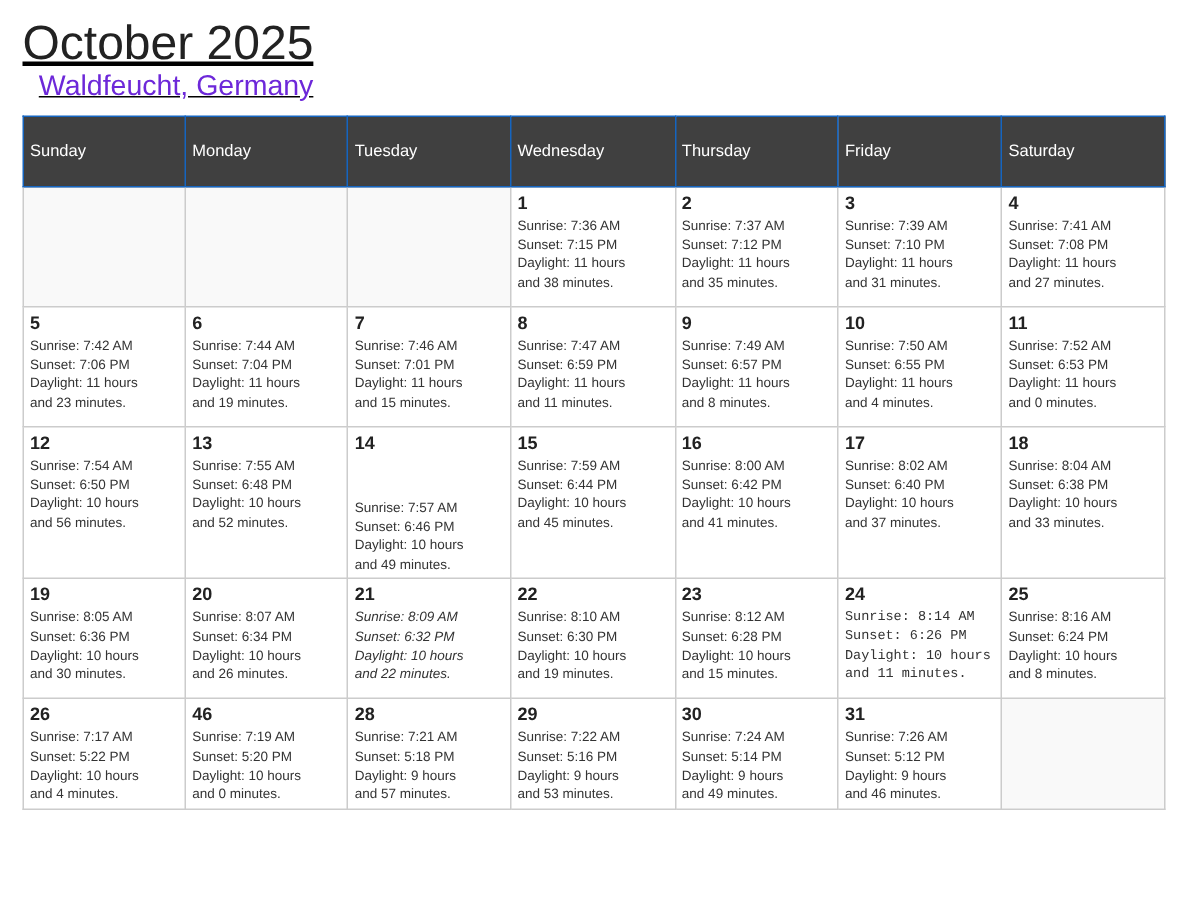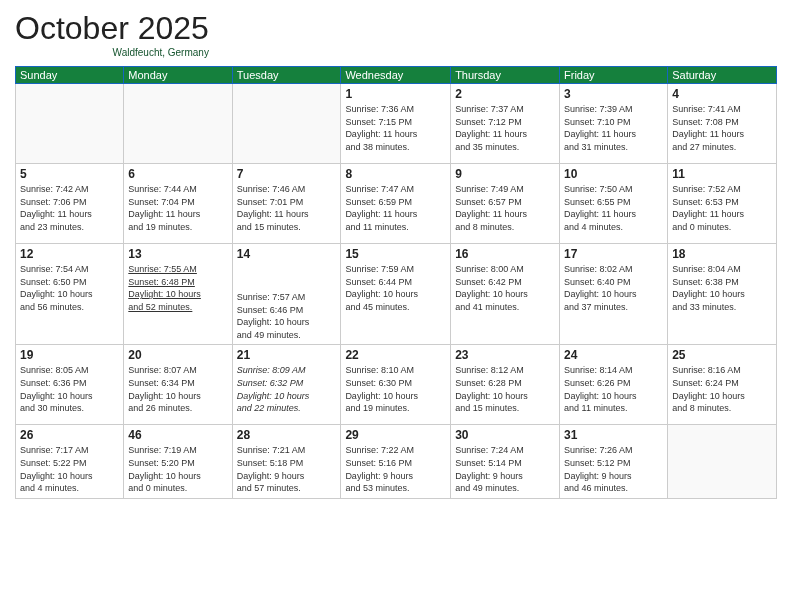--- a/index.html
+++ b/index.html
@@ -20,39 +20,40 @@
       justify-content: space-between;
       margin-bottom: 8px;
     }
     .logo {
       display: flex;
       align-items: center;
       margin-top: 4px;
     }
     .title-block {
       text-align: right;
+      text-decoration: underline;
     }
     .month-title {
       font-size: 32px;
       font-weight: normal;
       color: #222;
     }
     .subtitle {
-      font-size: 10px;
-      color: #14532d;
+      font-size: 19px;
+      color: #6d28d9;
     }
     .calendar {
       width: 100%;
       border-collapse: collapse;
       font-size: 9.5px;
     }
     .calendar th {
-      background: #15803d;
+      background: #404040;
       color: #fff;
-      padding: 2px 4px;
+      padding: 17px 4px;
       text-align: left;
       font-size: 11px;
       font-weight: normal;
       border: 1px solid #1565c0;
     }
     .calendar td {
       border: 1px solid #ccc;
       vertical-align: top;
       padding: 3px 4px;
       width: 113px;
@@ -189,21 +190,21 @@
         <tr>
           <td>
             <span class="day-number">12</span>
             <div class="day-info" style="white-space: pre-line;">Sunrise: 7:54 AM
 Sunset: 6:50 PM
 Daylight: 10 hours
 and 56 minutes.</div>
           </td>
           <td>
             <span class="day-number">13</span>
-            <div class="day-info" style="white-space: pre-line; text-decoration: underline;">Sunrise: 7:55 AM
+            <div class="day-info" style="white-space: pre-line;">Sunrise: 7:55 AM
 Sunset: 6:48 PM
 Daylight: 10 hours
 and 52 minutes.</div>
           </td>
           <td>
             <span class="day-number">14</span>
             <div class="day-info" style="white-space: pre-line; margin-top: 30px;">Sunrise: 7:57 AM
 Sunset: 6:46 PM
 Daylight: 10 hours
 and 49 minutes.</div>
@@ -268,21 +269,21 @@
           </td>
           <td>
             <span class="day-number">23</span>
             <div class="day-info" style="white-space: pre-line;">Sunrise: 8:12 AM
 Sunset: 6:28 PM
 Daylight: 10 hours
 and 15 minutes.</div>
           </td>
           <td>
             <span class="day-number">24</span>
-            <div class="day-info" style="white-space: pre-line;">Sunrise: 8:14 AM
+            <div class="day-info" style="white-space: pre-line; font-family: Liberation Mono, monospace;">Sunrise: 8:14 AM
 Sunset: 6:26 PM
 Daylight: 10 hours
 and 11 minutes.</div>
           </td>
           <td>
             <span class="day-number">25</span>
             <div class="day-info" style="white-space: pre-line;">Sunrise: 8:16 AM
 Sunset: 6:24 PM
 Daylight: 10 hours
 and 8 minutes.</div>

